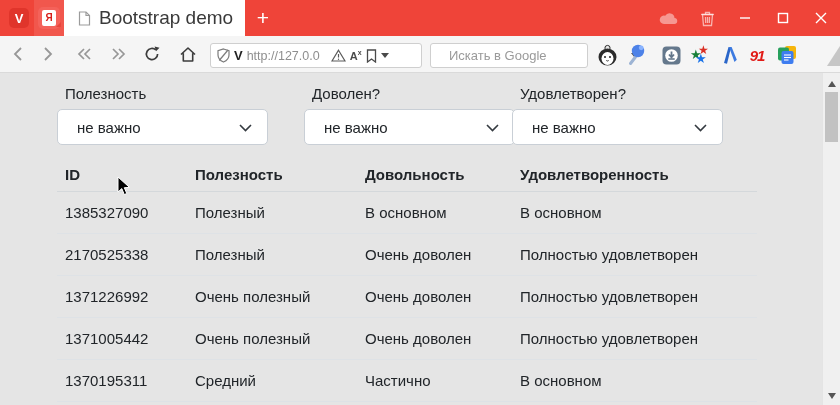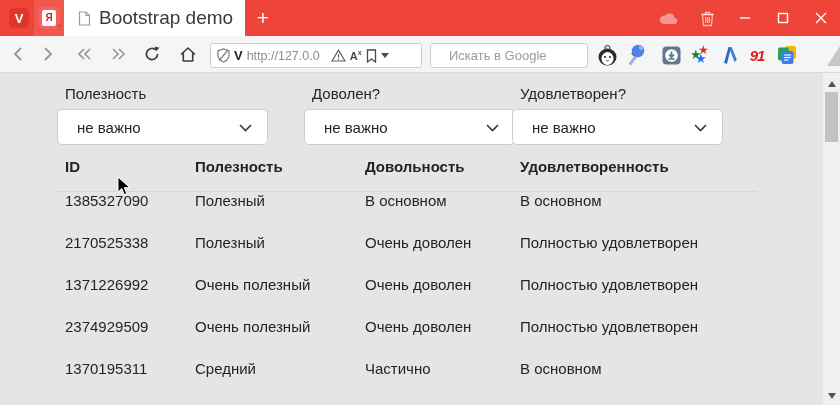--- a/index.html
+++ b/index.html
@@ -41,21 +41,21 @@
 
   
   .content { position:absolute; left:0; top:73px; width:822px; height:332px; background:#e5e5e5; color:#212529; }
   .filter { position:absolute; top:12px; }
   .filter .flabel { display:block; margin-left:8px; font-size:15px; color:#212529; margin-bottom:7px; }
   .selbox { position:relative; width:211px; height:36px; border:1px solid #c9cfd6; border-radius:5px; background:#fff; display:flex; align-items:center; padding-left:19px; font-size:15px; color:#212529; }
   .selbox svg { position:absolute; right:15px; top:14px; }
   .f0 { left:57px; } .f1 { left:297px;margin-left:7px; } .f2 { left:512px; }
 
   .tbl { position:absolute; left:57px; top:85px; width:700px; font-size:15px; }
-  .trow { display:flex; height:42px; border-bottom:1px solid #dee2e6; }
+  .trow { display:flex; align-items:center; height:42px; border-bottom:1px solid #dee2e6; }
   .trow.head { height:34px; font-weight:bold; border-bottom:1px solid #d4d8db; }
   .c0 { width:138px; padding-left:8px; } .c1 { width:170px; } .c2 { width:155px; } .c3 { flex:1; }
 
   
   .scrollbar { position:absolute; right:0; top:73px; width:18px; height:332px; background:#f0f0f0; border-left:1px solid #e4e4e4; }
   .sb-up, .sb-down { position:absolute; left:5px; width:0; height:0; border-left:4px solid transparent; border-right:4px solid transparent; }
   .sb-up { top:8px; border-bottom:6px solid #555; }
   .sb-down { bottom:6px; border-top:6px solid #555; }
   .sb-thumb { position:absolute; left:2px; top:19px; width:13px; height:50px; background:#c2c2c2; }
 
@@ -290,21 +290,21 @@
         <span class="c2">Очень доволен</span>
         <span class="c3">Полностью удовлетворен</span>
       </div>
       <div class="trow">
         <span class="c0">1371226992</span>
         <span class="c1">Очень полезный</span>
         <span class="c2">Очень доволен</span>
         <span class="c3">Полностью удовлетворен</span>
       </div>
       <div class="trow">
-        <span class="c0">2374929509</span>
+        <span class="c0">1371005442</span>
         <span class="c1">Очень полезный</span>
         <span class="c2">Очень доволен</span>
         <span class="c3">Полностью удовлетворен</span>
       </div>
       <div class="trow">
         <span class="c0">1370195311</span>
         <span class="c1">Средний</span>
         <span class="c2">Частично</span>
         <span class="c3">В основном</span>
       </div>

